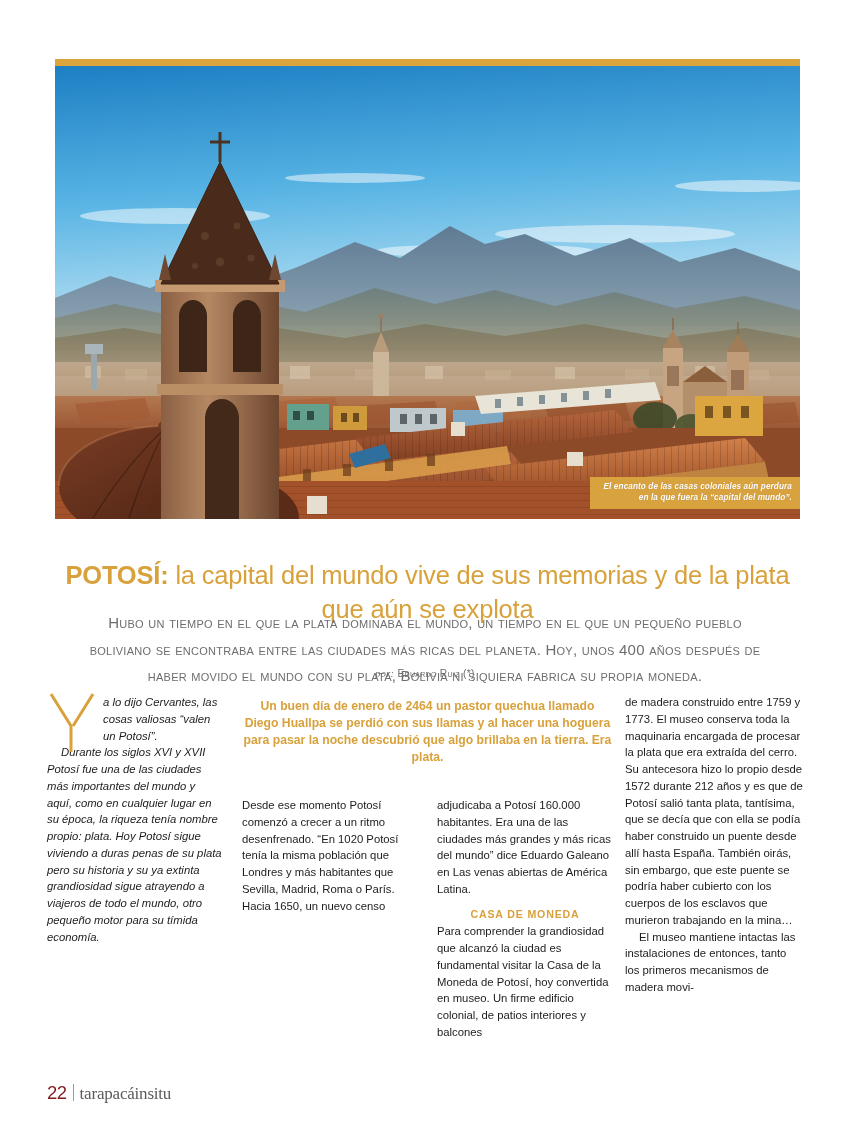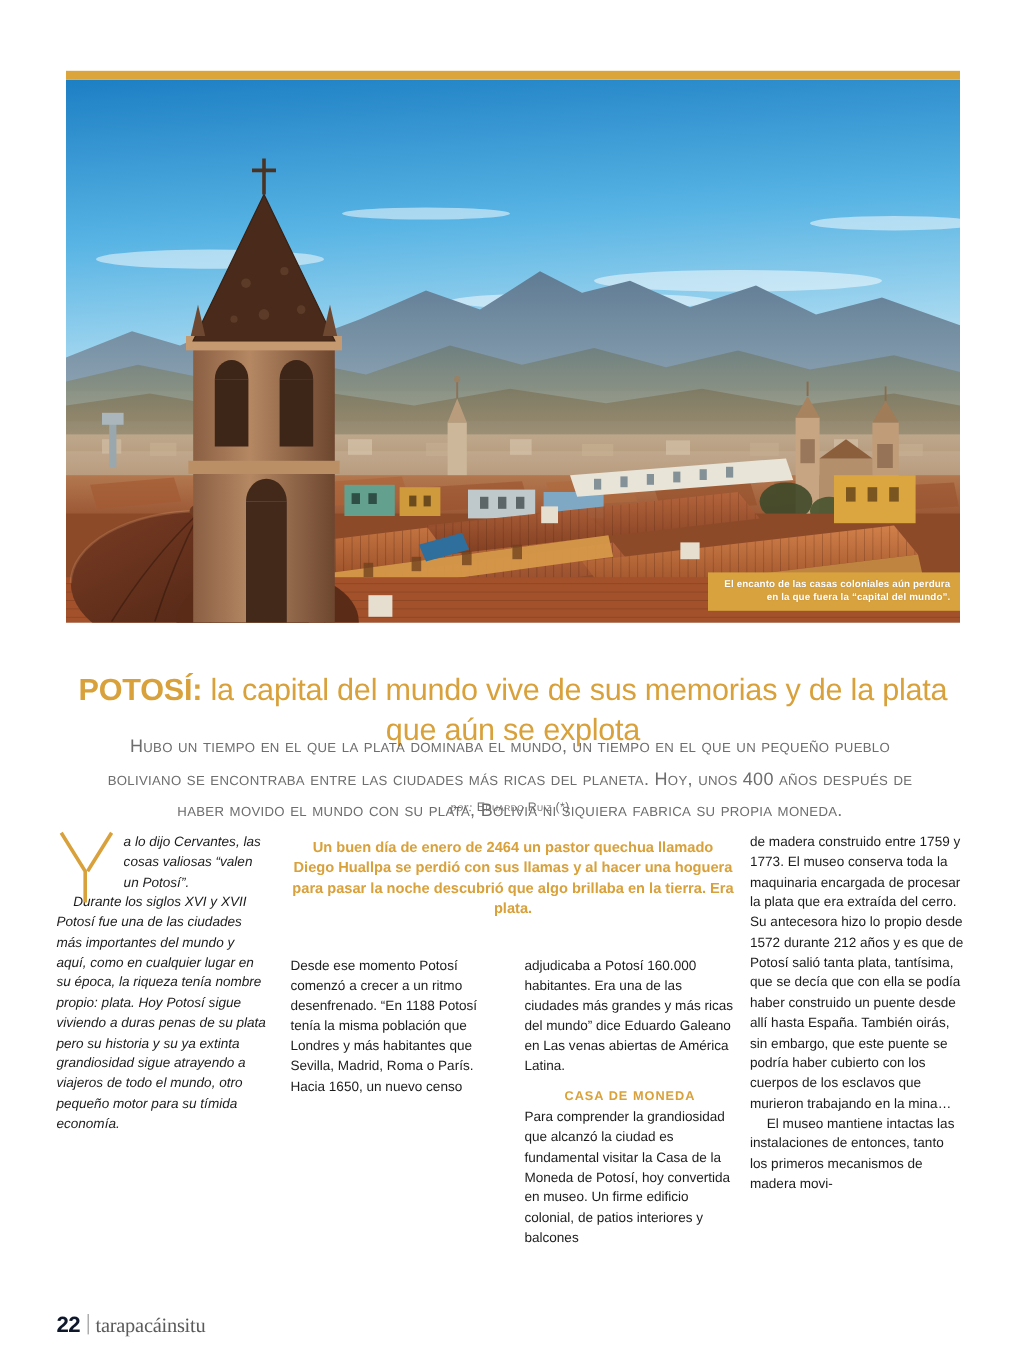--- a/index.html
+++ b/index.html
@@ -35,20 +35,21 @@
   }
 
   
   .photo {
     position: absolute;
     left: 55px;
     top: 66px;
     width: 745px;
     height: 453px;
     overflow: hidden;
+    font-style: italic;
   }
   .photo svg { display: block; }
 
   .photo-caption {
     position: absolute;
     right: 0;
     bottom: 10px;
     background: #d8a33f;
     color: #ffffff;
     font-size: 8.2px;
@@ -168,25 +169,24 @@
   
   .footer {
     position: absolute;
     left: 47px;
     top: 1082px;
     display: flex;
     align-items: baseline;
     gap: 0px;
   }
   .folio {
-    color: #0f172a;
-    font-weight: bold;
+    color: #7f1d1d;
+    font-weight: normal;
     font-size: 18.5px;
     letter-spacing: -0.5px;
-    margin-top: 11px;
   }
   .folio-sep {
     display: inline-block;
     width: 1px;
     height: 17px;
     background: #9a9a9a;
     margin: 0 6px;
     position: relative;
     top: 2px;
   }
@@ -476,21 +476,21 @@
       <svg class="dropcap" viewBox="0 0 52 66">
         <path d="M4 4 L24 36 L24 62" stroke="#d9a13b" stroke-width="3" fill="none"></path>
         <path d="M46 4 L26 36" stroke="#d9a13b" stroke-width="3" fill="none"></path>
       </svg>
       <p class="dropcap-text">a lo dijo Cervantes, las cosas valiosas “valen un Potosí”.</p>
     </div>
     <p class="after-cap" style="text-indent:14px">Durante los siglos XVI y XVII Potosí fue una de las ciudades más importantes del mundo y aquí, como en cualquier lugar en su época, la riqueza tenía nombre propio: plata. Hoy Potosí sigue viviendo a duras penas de su plata pero su historia y su ya extinta grandiosidad sigue atrayendo a viajeros de todo el mundo, otro pequeño motor para su tímida economía.</p>
   </div>
 
   <div class="col" id="col2">
-    <p>Desde ese momento Potosí comenzó a crecer a un ritmo desenfrenado. “En 1188 Potosí tenía la misma población que Londres y más habitantes que Sevilla, Madrid, Roma o París. Hacia 1650, un nuevo censo</p>
+    <p>Desde ese momento Potosí comenzó a crecer a un ritmo desenfrenado. “En 1020 Potosí tenía la misma población que Londres y más habitantes que Sevilla, Madrid, Roma o París. Hacia 1650, un nuevo censo</p>
   </div>
 
   <div class="col" id="col3">
     <p>adjudicaba a Potosí 160.000 habitantes. Era una de las ciudades más grandes y más ricas del mundo” dice Eduardo Galeano en Las venas abiertas de América Latina.</p>
     <div class="section-head">CASA DE MONEDA</div>
     <p style="text-indent:0">Para comprender la grandiosidad que alcanzó la ciudad es fundamental visitar la Casa de la Moneda de Potosí, hoy convertida en museo. Un firme edificio colonial, de patios interiores y balcones</p>
   </div>
 
   <div class="col" id="col4">
     <p>de madera construido entre 1759 y 1773. El museo conserva toda la maquinaria encargada de procesar la plata que era extraída del cerro. Su antecesora hizo lo propio desde 1572 durante 212 años y es que de Potosí salió tanta plata, tantísima, que se decía que con ella se podía haber construido un puente desde allí hasta España. También oirás, sin embargo, que este puente se podría haber cubierto con los cuerpos de los esclavos que murieron trabajando en la mina…</p>

